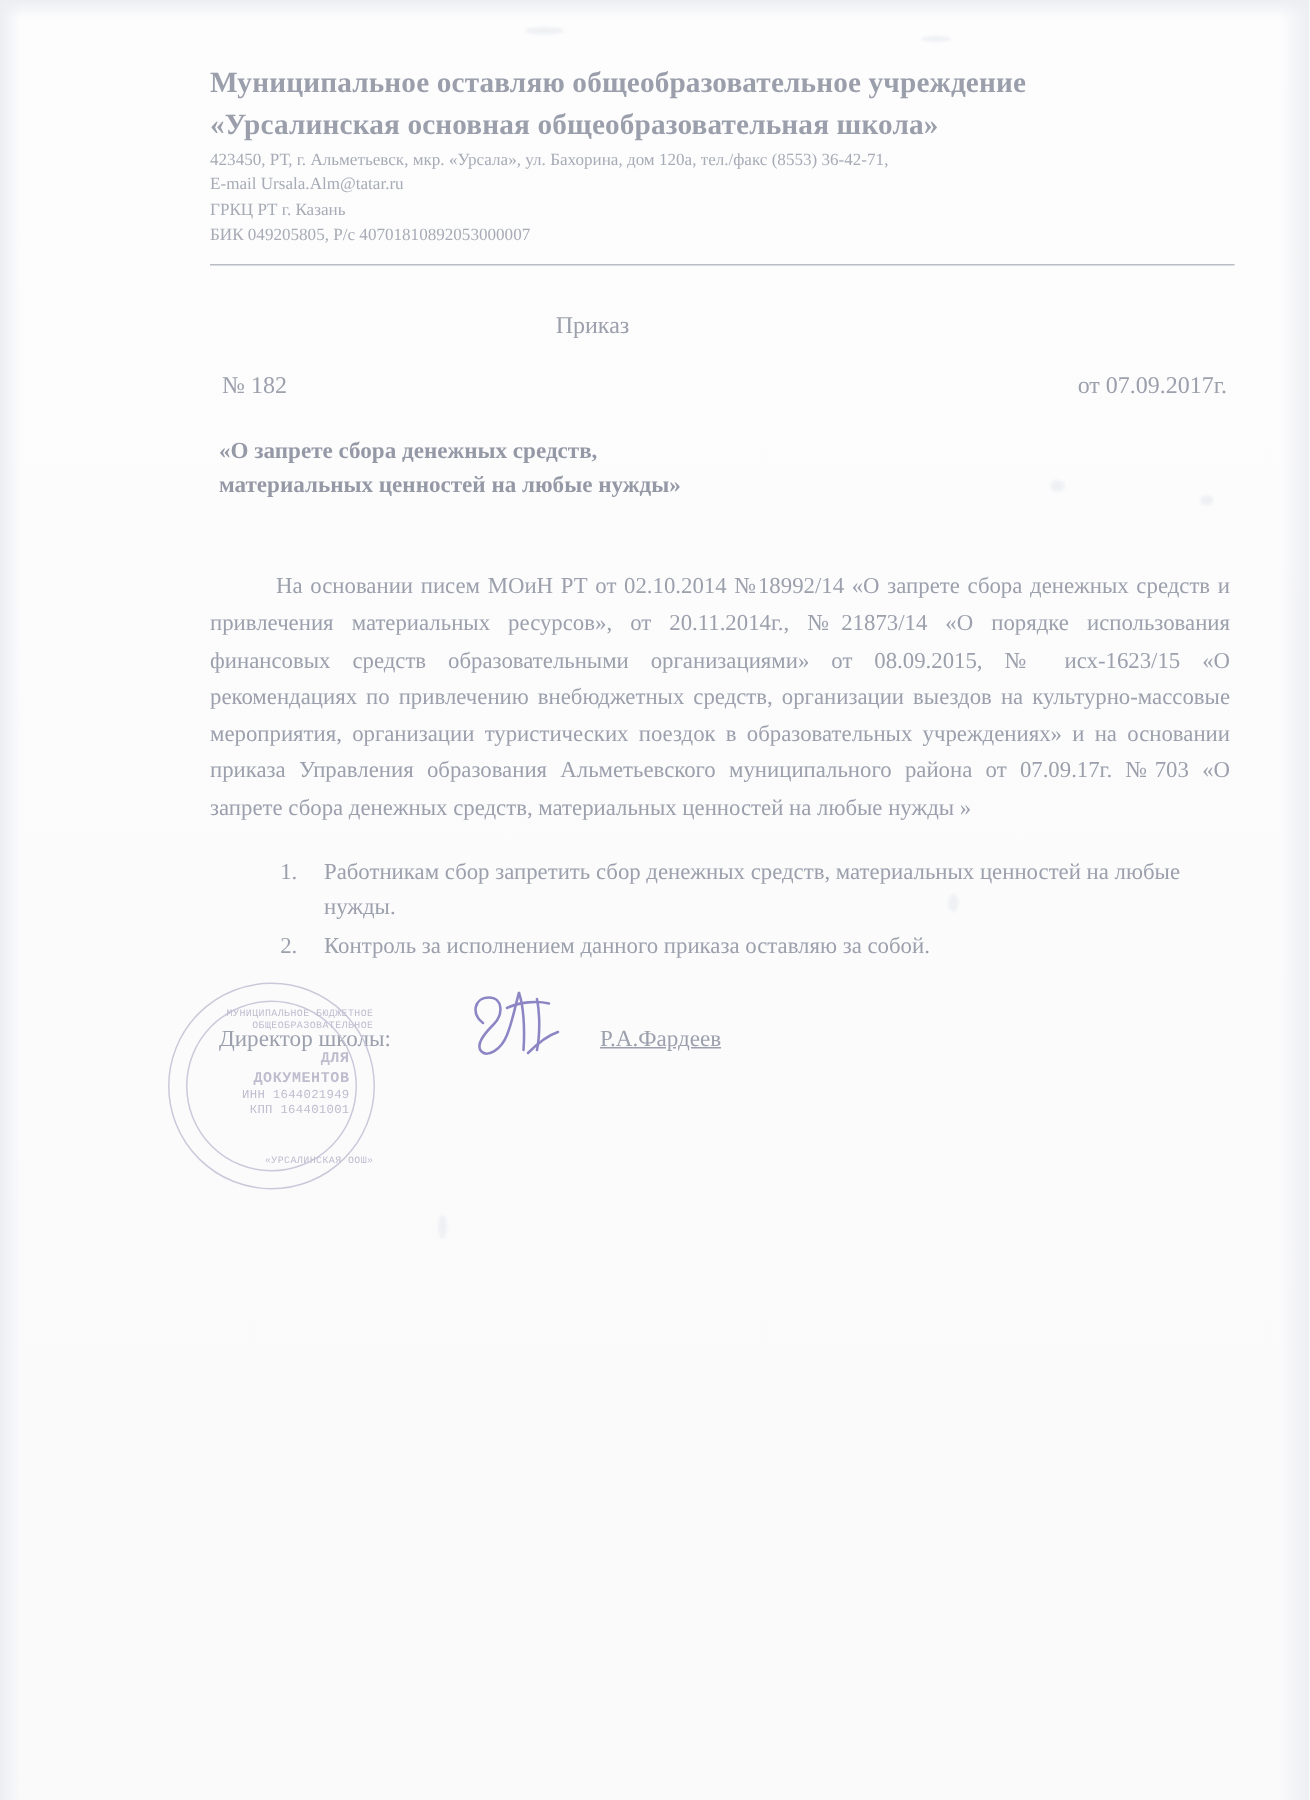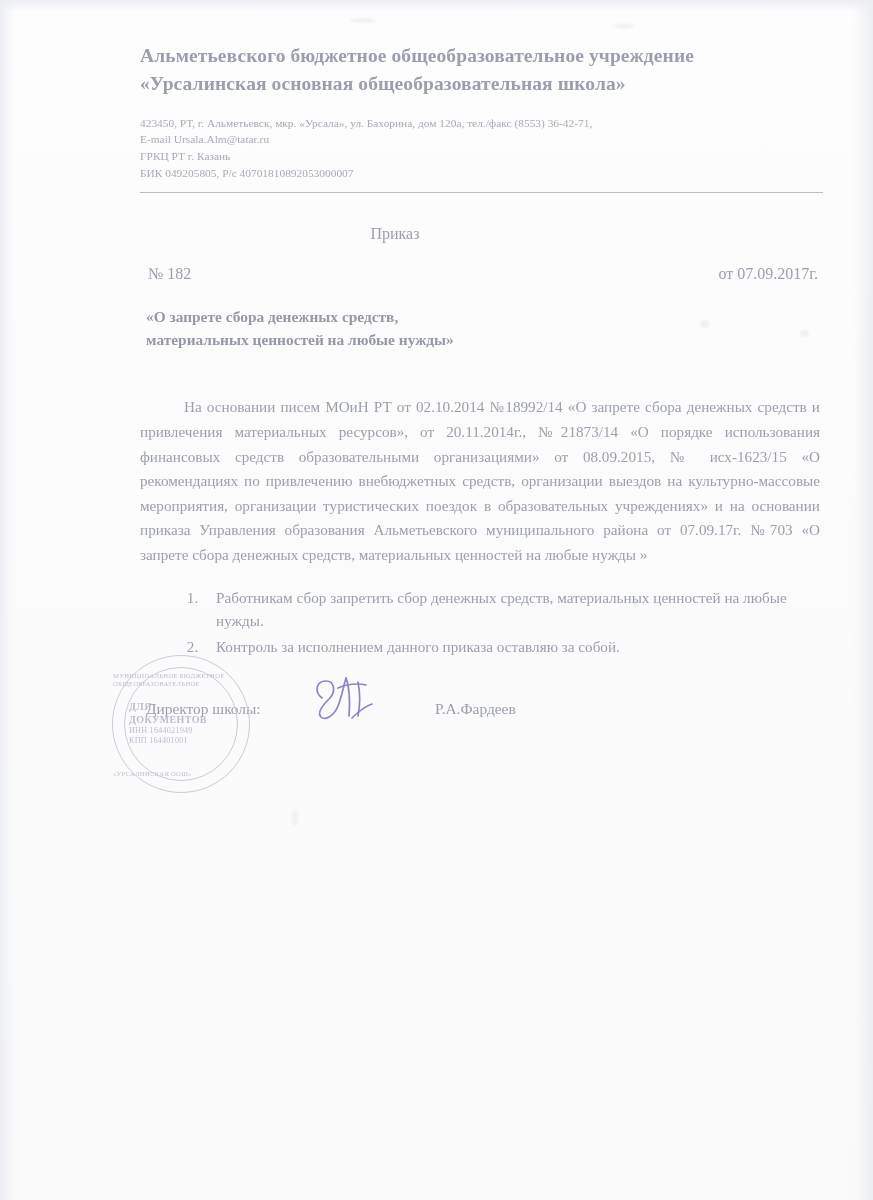--- a/index.html
+++ b/index.html
@@ -44,21 +44,20 @@
   }
   .org-title {
     font-size: 19.5px;
     font-weight: bold;
     line-height: 1.45;
     color: #9a9fab;
     letter-spacing: .1px;
   }
   .org-title .line2 { display: block; }
   .requisites {
-    margin-top: 16px;
     font-size: 11.4px;
     line-height: 1.48;
     color: #a7abb5;
   }
   .requisites div { white-space: nowrap; }
   .hr {
     margin-top: 10px;
     border: 0;
     border-top: 1px solid #b9bcc4;
     width: 683px;
@@ -116,42 +115,42 @@
   .signature-row {
     margin-top: 42px;
     display: flex;
     align-items: center;
     font-size: 15.4px;
     color: #9ba0ac;
     padding-left: 6px;
     position: relative;
   }
   .sig-label { width: 200px; }
-  .sig-name { margin-left: 89px; }
+  .sig-name { margin-left: 54px; text-decoration: underline; }
   
   .signature-mark {
     position: absolute;
     left: 168px;
     top: -28px;
     width: 70px;
     height: 58px;
     pointer-events: none;
   }
   
   .stamp {
     position: absolute;
     left: 112px;
     top: 655px;
     width: 136px;
     height: 136px;
     border-radius: 50%;
     border: 1.6px solid #c9c6d8;
     color: #bcb9cc;
-    font-family: Liberation Serif, serif;
-    text-align: left;
+    font-family: Liberation Mono, monospace;
+    text-align: right;
     opacity: .95;
   }
   .stamp .inner-ring {
     position: absolute;
     left: 11px; top: 11px; right: 11px; bottom: 11px;
     border-radius: 50%;
     border: 1.2px solid #c9c6d8;
   }
   .stamp .core {
     position: absolute;
@@ -199,21 +198,21 @@
   <div class="smudge" style="left:350px;top:18px;width:26px;height:5px;"></div>
   <div class="smudge" style="left:614px;top:24px;width:20px;height:4px;"></div>
   <div class="smudge" style="left:700px;top:320px;width:10px;height:8px;"></div>
   <div class="smudge" style="left:800px;top:330px;width:9px;height:7px;"></div>
   <div class="smudge" style="left:632px;top:596px;width:7px;height:12px;"></div>
   <div class="smudge" style="left:292px;top:810px;width:6px;height:16px;"></div>
 
   <div class="content">
 
     <div class="org-title">
-      <span>Альметьевского бюджетное общеобразовательное учреждение</span>
+      <span>Муниципальное оставляю общеобразовательное учреждение</span>
       <span class="line2">«Урсалинская основная общеобразовательная школа»</span>
     </div>
 
     <div class="requisites">
       <div>423450, РТ, г. Альметьевск, мкр. «Урсала», ул. Бахорина, дом 120а, тел./факс (8553) 36-42-71,</div>
       <div>E-mail Ursala.Alm@tatar.ru</div>
       <div>ГРКЦ РТ г. Казань</div>
       <div>БИК 049205805, Р/с 40701810892053000007</div>
     </div>
 

